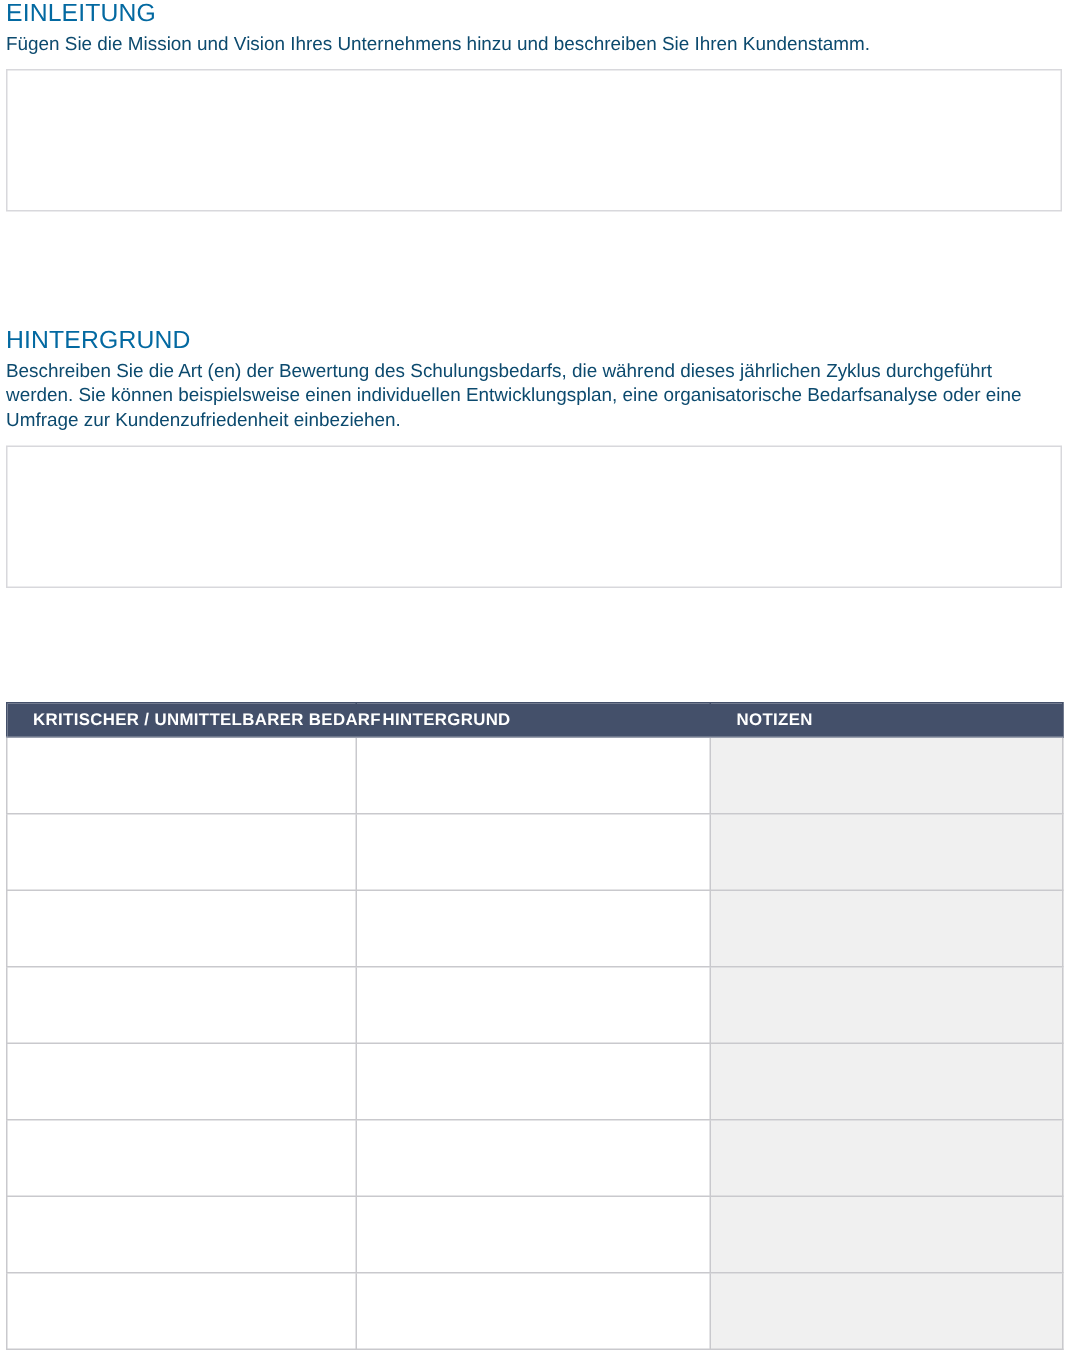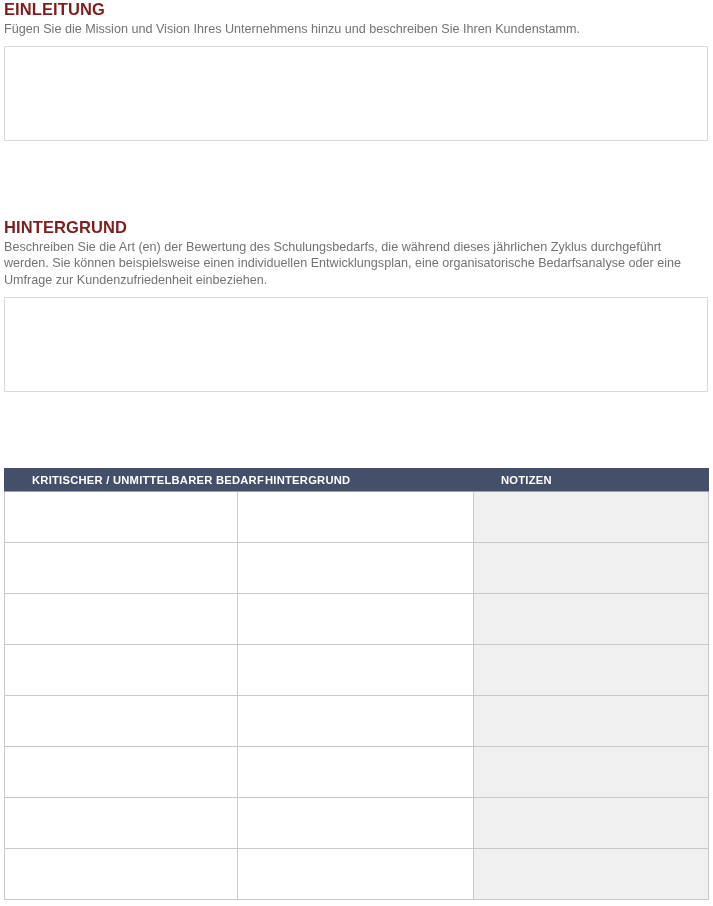--- a/index.html
+++ b/index.html
@@ -19,35 +19,35 @@
     position: relative;
     width: 713px;
     height: 906px;
     box-sizing: border-box;
     padding: 0 4px;
   }
 
   
   .section-heading {
     font-family: "Liberation Sans", sans-serif;
-    font-weight: bold;
+    font-weight: normal;
     font-size: 16.5px;
     letter-spacing: 0.1px;
-    color: #7f1d1d;
+    color: #0369a1;
     margin: 0;
     padding: 0;
     line-height: 19px;
     white-space: nowrap;
   }
 
   .section-desc {
     font-family: "Liberation Sans", sans-serif;
     font-size: 12.6px;
     line-height: 16.4px;
-    color: #737373;
+    color: #0c4a6e;
     margin: 2px 0 0 0;
     padding: 0;
     max-width: 705px;
   }
 
   
   .entry-box {
     border: 1px solid #d8d8dc;
     background: #ffffff;
     box-sizing: border-box;
@@ -96,21 +96,21 @@
     table-layout: fixed;
     font-family: "Liberation Sans", sans-serif;
   }
   .needs-table th {
     background: #44506a;
     color: #ffffff;
     font-size: 11.2px;
     font-weight: bold;
     letter-spacing: 0.25px;
     text-align: left;
-    padding: 5px 0 5px 27px;
+    padding: 5px 0 5px 17px;
     height: 12px;
     border: 1px solid #44506a;
     border-bottom: 1px solid #9aa0ae;
     vertical-align: middle;
     white-space: nowrap;
   }
   .needs-table td {
     border: 1px solid #c9c9cd;
     height: 50px;
     padding: 0;

